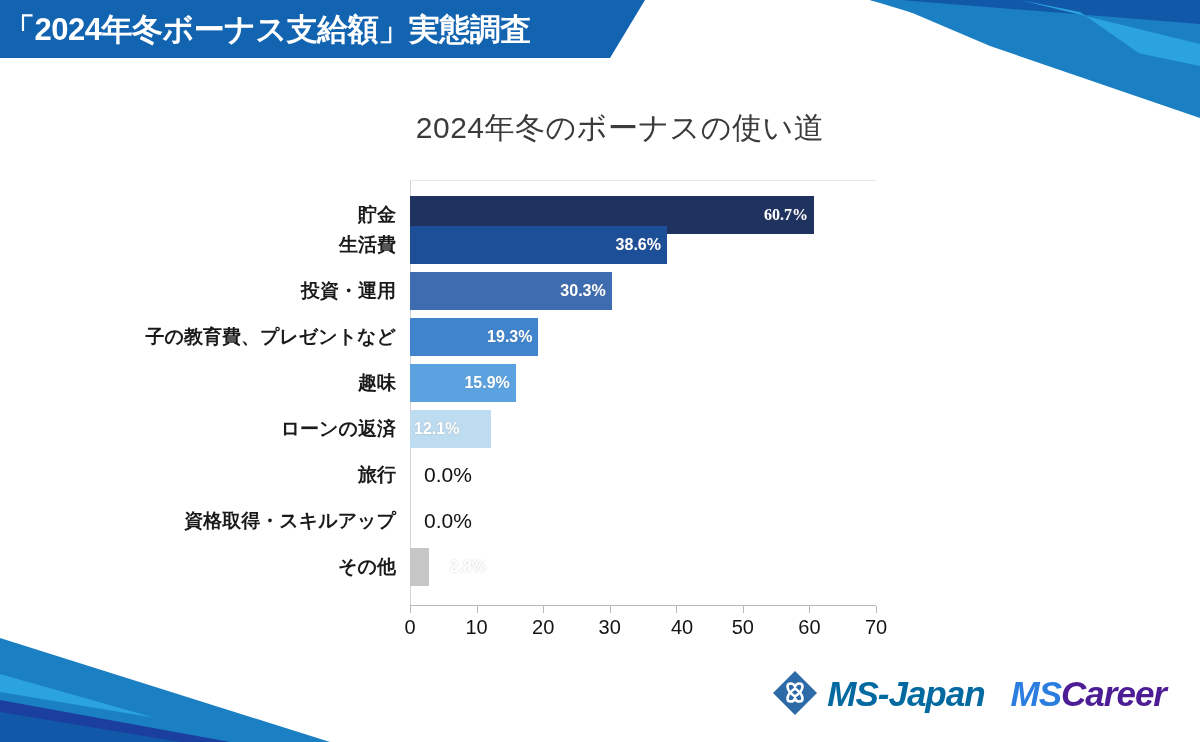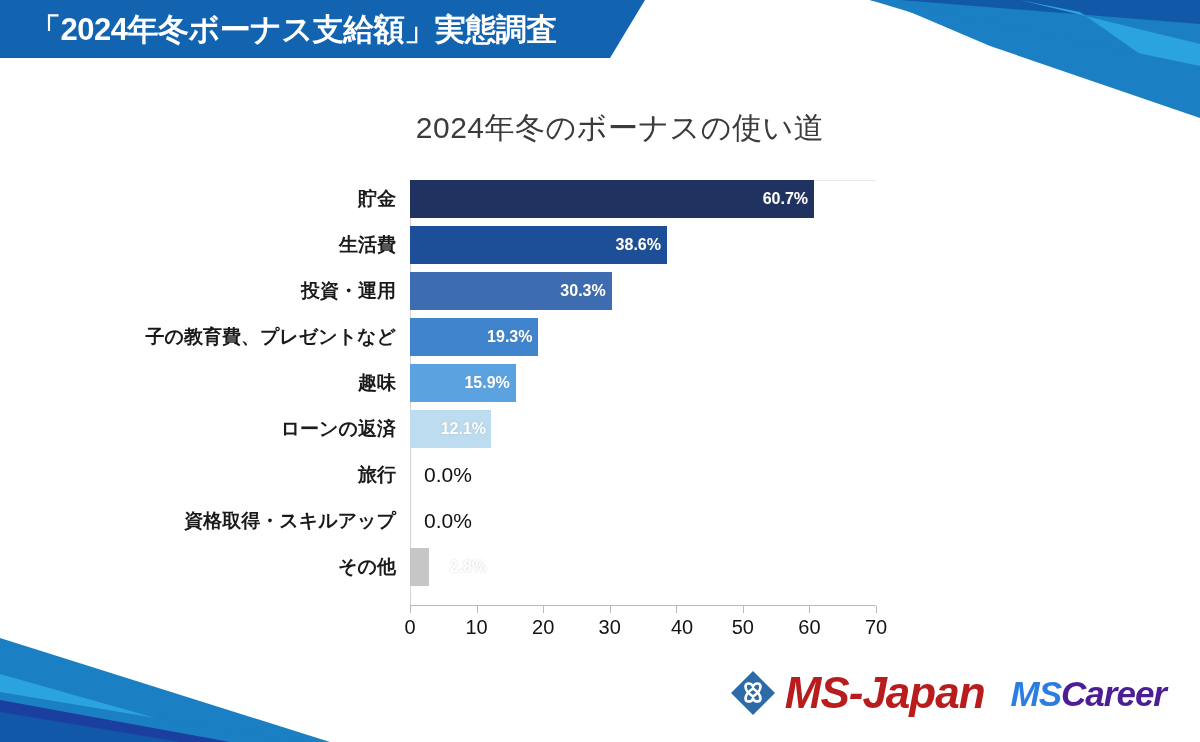--- a/index.html
+++ b/index.html
@@ -26,21 +26,21 @@
     clip-path: polygon(0 0, 645px 0, 610px 58px, 0 58px);
     display: flex;
     align-items: center;
     z-index: 5;
   }
   #header-title {
     color: #ffffff;
     font-size: 31px;
     font-weight: bold;
     letter-spacing: -0.5px;
-    padding-left: 30px;
+    padding-left: 4px;
     white-space: nowrap;
     line-height: 1;
   }
 
   
   .deco {
     position: absolute;
     pointer-events: none;
     z-index: 1;
   }
@@ -172,24 +172,24 @@
     align-items: center;
     gap: 26px;
     z-index: 6;
   }
   #logo-msjapan {
     display: flex;
     align-items: center;
     gap: 9px;
   }
   #logo-msjapan-text {
-    font-size: 44px;
+    font-size: 35px;
     font-weight: bold;
     font-style: italic;
-    color: #b91c1c;
+    color: #0369a1;
     letter-spacing: -1px;
     line-height: 1;
   }
   #logo-mscareer-text {
     font-size: 35px;
     font-weight: bold;
     font-style: italic;
     color: #1a6fd0;
     letter-spacing: -1px;
     line-height: 1;
@@ -226,21 +226,21 @@
 
 <div id="chart-block">
 
   <div id="chart-title">2024年冬のボーナスの使い道</div>
 
   <div id="top-gridline"></div>
   <div id="y-axis-line"></div>
   <div id="x-axis-line"></div>
 
   <div id="plot">
-      <div class="bar-row" style="top: 0px;">
+      <div class="bar-row" style="top: 16px; font-family: Liberation Serif, serif;">
         <div class="cat-label">貯金</div>
         <div class="bar" style="width: 404.089px; background: rgb(31, 50, 96);"></div>
         <div class="bar-value inside" style="left: 326.089px; width: 72px; text-align: right;">60.7%</div>
       </div>
       <div class="bar-row" style="top: 46px;">
         <div class="cat-label">生活費</div>
         <div class="bar" style="width: 256.966px; background: rgb(29, 79, 153);"></div>
         <div class="bar-value inside" style="left: 178.966px; width: 72px; text-align: right;">38.6%</div>
       </div>
       <div class="bar-row" style="top: 92px;">
@@ -254,21 +254,21 @@
         <div class="bar-value inside" style="left: 50.4829px; width: 72px; text-align: right;">19.3%</div>
       </div>
       <div class="bar-row" style="top: 184px;">
         <div class="cat-label">趣味</div>
         <div class="bar" style="width: 105.849px; background: rgb(91, 163, 224);"></div>
         <div class="bar-value inside" style="left: 27.8486px; width: 72px; text-align: right;">15.9%</div>
       </div>
       <div class="bar-row" style="top: 230px;">
         <div class="cat-label">ローンの返済</div>
         <div class="bar" style="width: 80.5514px; background: rgb(190, 220, 240);"></div>
-        <div class="bar-value inside" style="left: 4px; width: 72px; text-align: right;">12.1%</div>
+        <div class="bar-value inside" style="left: 4px; width: 72px; ">12.1%</div>
       </div>
       <div class="bar-row" style="top: 276px;">
         <div class="cat-label">旅行</div>
         <div class="bar-value outside" style="left: 14px;">0.0%</div>
       </div>
       <div class="bar-row" style="top: 322px;">
         <div class="cat-label">資格取得・スキルアップ</div>
         <div class="bar-value outside" style="left: 14px;">0.0%</div>
       </div>
       <div class="bar-row" style="top: 368px;">

